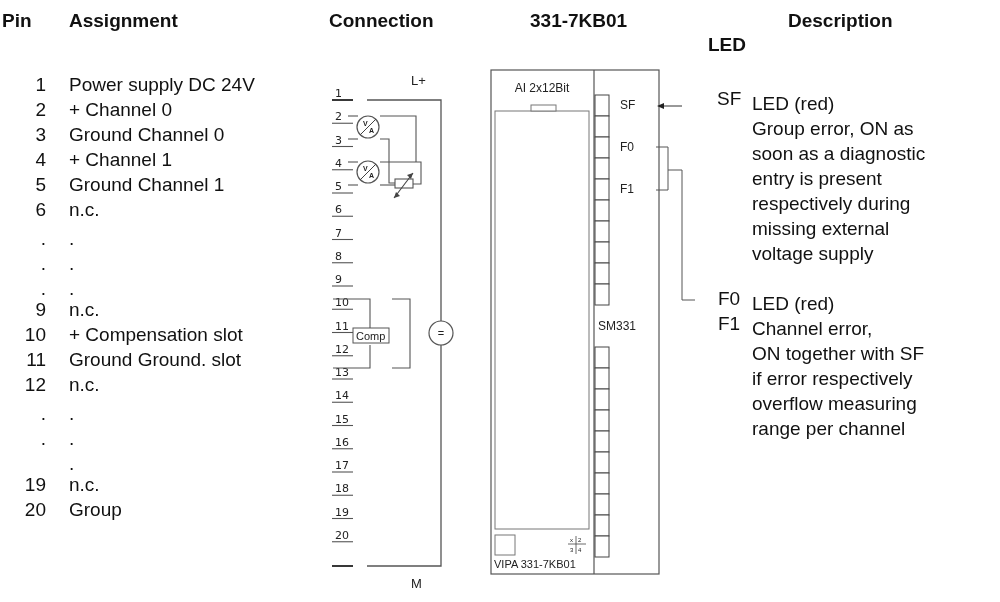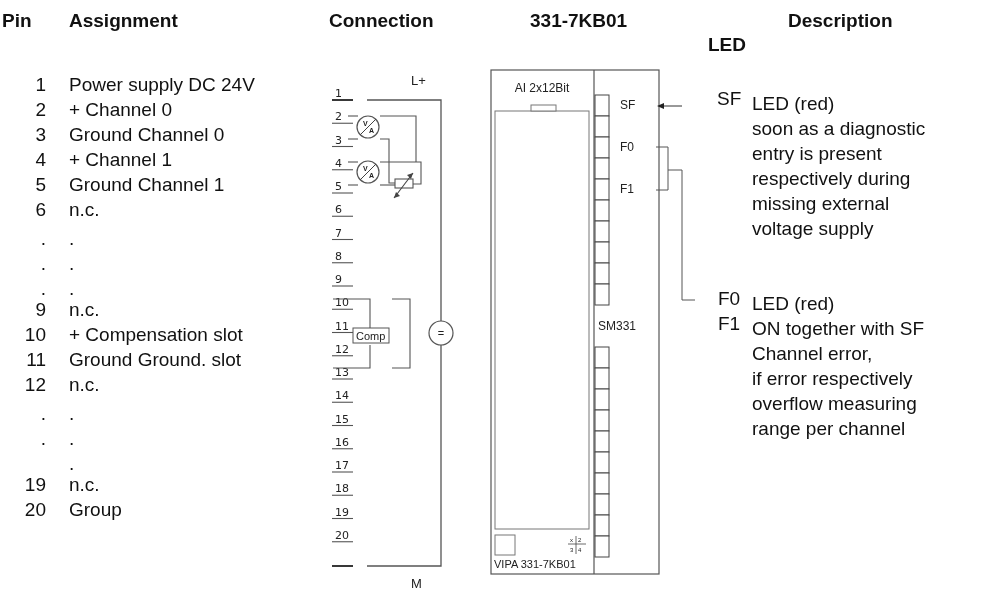--- a/index.html
+++ b/index.html
@@ -209,29 +209,30 @@
     <line x1="661" y1="106" x2="682" y2="106" stroke="#333" stroke-width="1"></line>
     <polygon points="657,106 664,103 664,109" fill="#222"></polygon>
   </g>
   <polyline points="656,147 668,147 668,190 656,190" fill="none" stroke="#555" stroke-width="1"></polyline>
   <polyline points="668,170 682,170 682,300 695,300" fill="none" stroke="#555" stroke-width="1"></polyline>
 </svg>
 
 <div class="led-lbl" style="left:717px; top:86px;">SF</div>
 <div id="desc-0" class="desc" style="top:91px;">
     <div>LED (red)</div>
+    <div>Group error, ON as</div>
     <div>soon as a diagnostic</div>
     <div>entry is present</div>
     <div>respectively during</div>
     <div>missing external</div>
     <div>voltage supply</div>
   </div>
 
 <div class="led-lbl" style="left:718px; top:286px;">F0</div>
 <div class="led-lbl" style="left:718px; top:311px;">F1</div>
 <div id="desc-1" class="desc" style="top:291px;">
     <div>LED (red)</div>
+    <div>Channel error,</div>
     <div>ON together with SF</div>
-    <div>Channel error,</div>
     <div>if error respectively</div>
     <div>overflow measuring</div>
     <div>range per channel</div>
   </div>
 
 </body></html>

